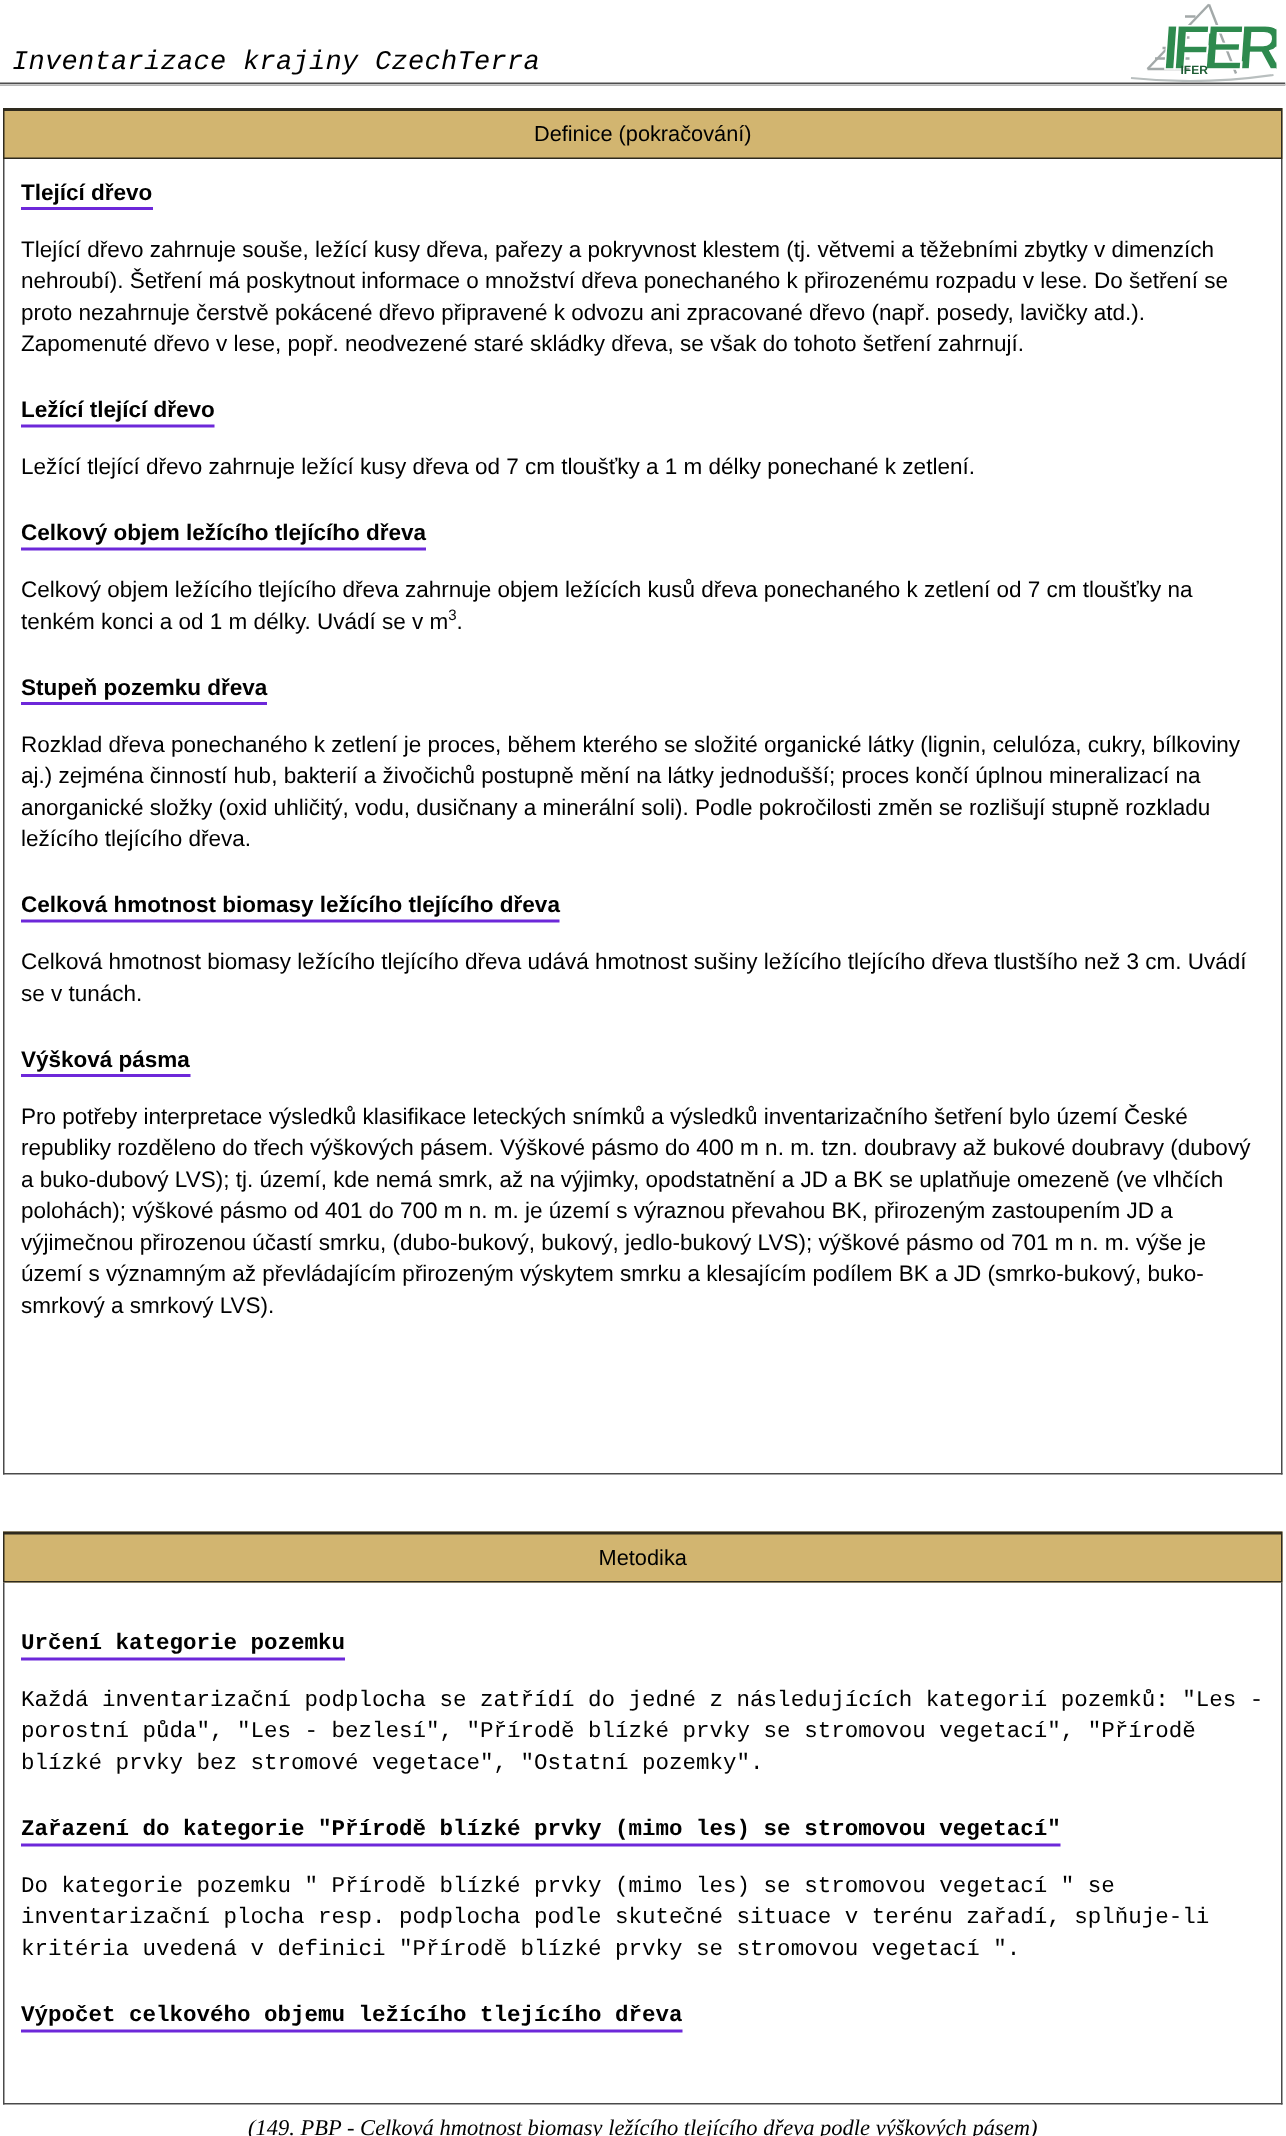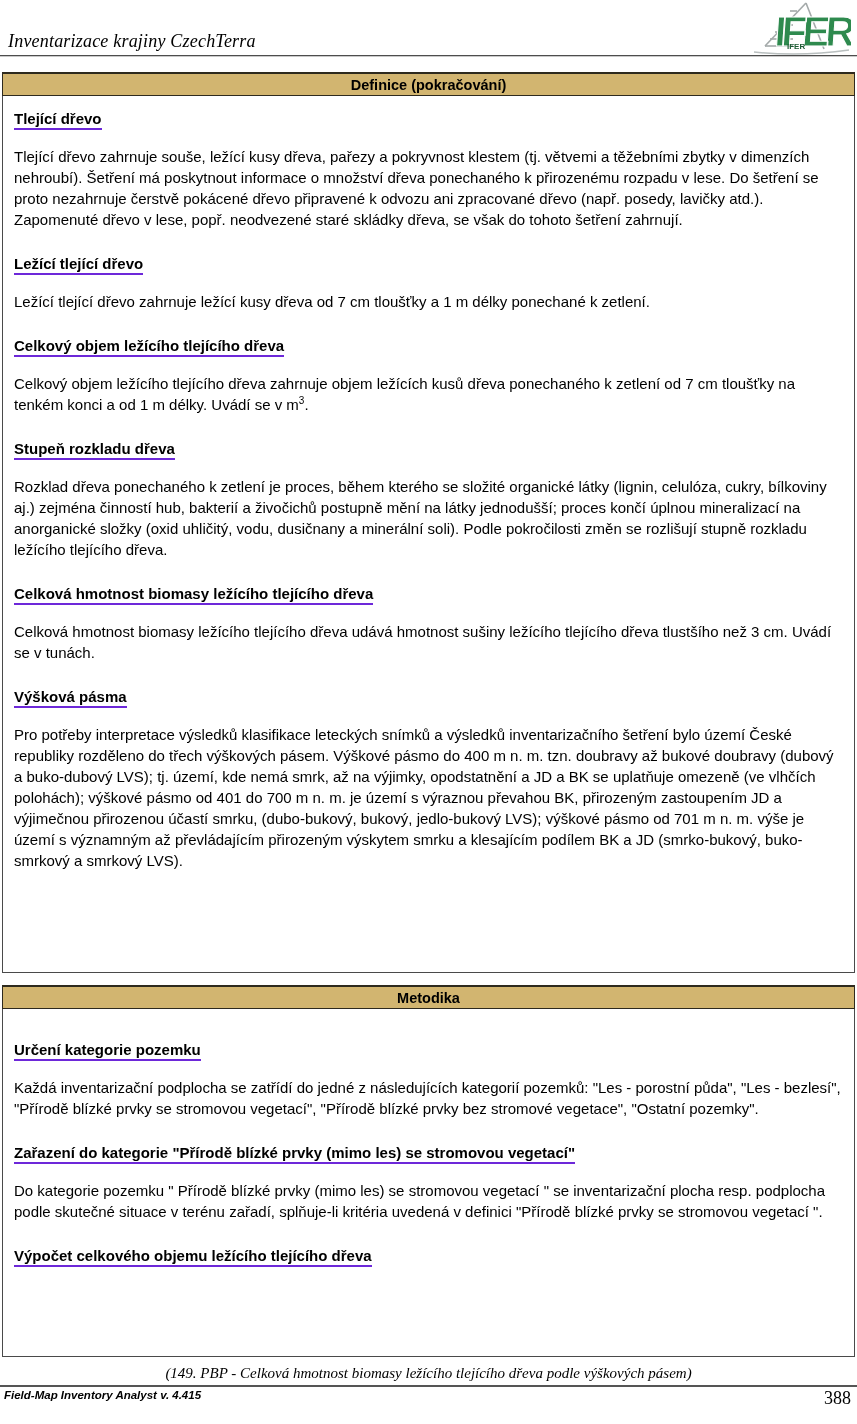--- a/index.html
+++ b/index.html
@@ -22,59 +22,59 @@
 
   
   .page-header{
     height:55px;
     display:flex;
     justify-content:space-between;
     align-items:flex-end;
     padding:2px 6px 0 8px;
   }
   .header-title{
-    font-family:Liberation Serif, serif;
+    font-family:Liberation Mono, monospace;
     font-style:italic;
     font-size:18px;
     padding-bottom:3px;
     letter-spacing:.2px;
   }
   .logo{line-height:0;}
   .header-rule{
     height:2px;
     background:#4d4d4d;
     border-bottom:1px solid #c9c9c9;
     margin:0;
   }
 
   
   .doc-section{margin:0 2px;}
   .doc-section:first-child .section-bar{margin-top:15px;}
-  .doc-section + .doc-section .section-bar{margin-top:12px;}
+  .doc-section + .doc-section .section-bar{margin-top:38px;}
   .section-bar{
     background:var(--bar-bg);
     border:1px solid var(--bar-border);
     border-top-width:2px;
-    height:24px;
+    height:34px;
     display:flex;
     align-items:center;
     justify-content:center;
-    font-weight:bold;
+    font-weight:normal;
     font-size:14.5px;
     text-align:center;
   }
   .section-box{
     border:1px solid var(--box-border);
     border-top:none;
     padding:12px 11px 10px 11px;
     font-size:15px;
     line-height:21px;
   }
   .box-0{min-height:877px;}
-  .box-1{min-height:348px;padding-top:30px;}
+  .box-1{min-height:348px;padding-top:30px;font-family:Liberation Mono, monospace;}
   .section-box > :first-child{margin-top:0;}
   .doc-paragraph{margin:17px 0;}
   .doc-paragraph sup{font-size:10px;line-height:0;}
   .doc-heading{
     font-size:15px;
     font-weight:bold;
     margin:23px 0 17px 0;
     line-height:21px;
   }
   .hd-underline{
@@ -147,21 +147,21 @@
   <main>
       <section class="doc-section">
         <div class="section-bar">Definice (pokračování)</div>
         <div class="section-box box-0">
           <h2 class="doc-heading"><span class="hd-underline">Tlející dřevo</span></h2>
           <p class="doc-paragraph">Tlející dřevo zahrnuje souše, ležící kusy dřeva, pařezy a pokryvnost klestem (tj. větvemi a těžebními zbytky v dimenzích nehroubí). Šetření má poskytnout informace o množství dřeva ponechaného k přirozenému rozpadu v lese. Do šetření se proto nezahrnuje čerstvě pokácené dřevo připravené k odvozu ani zpracované dřevo (např. posedy, lavičky atd.). Zapomenuté dřevo v lese, popř. neodvezené staré skládky dřeva, se však do tohoto šetření zahrnují.</p>
           <h2 class="doc-heading"><span class="hd-underline">Ležící tlející dřevo</span></h2>
           <p class="doc-paragraph">Ležící tlející dřevo zahrnuje ležící kusy dřeva od 7 cm tloušťky a 1 m délky ponechané k zetlení.</p>
           <h2 class="doc-heading"><span class="hd-underline">Celkový objem ležícího tlejícího dřeva</span></h2>
           <p class="doc-paragraph">Celkový objem ležícího tlejícího dřeva zahrnuje objem ležících kusů dřeva ponechaného k zetlení od 7 cm tloušťky na tenkém konci a od 1 m délky. Uvádí se v m<sup>3</sup>.</p>
-          <h2 class="doc-heading"><span class="hd-underline">Stupeň rozkladu dřeva</span></h2>
+          <h2 class="doc-heading"><span class="hd-underline">Stupeň pozemku dřeva</span></h2>
           <p class="doc-paragraph">Rozklad dřeva ponechaného k zetlení je proces, během kterého se složité organické látky (lignin, celulóza, cukry, bílkoviny aj.) zejména činností hub, bakterií a živočichů postupně mění na látky jednodušší; proces končí úplnou mineralizací na anorganické složky (oxid uhličitý, vodu, dusičnany a minerální soli). Podle pokročilosti změn se rozlišují stupně rozkladu ležícího tlejícího dřeva.</p>
           <h2 class="doc-heading"><span class="hd-underline">Celková hmotnost biomasy ležícího tlejícího dřeva</span></h2>
           <p class="doc-paragraph">Celková hmotnost biomasy ležícího tlejícího dřeva udává hmotnost sušiny ležícího tlejícího dřeva tlustšího než 3 cm. Uvádí se v tunách.</p>
           <h2 class="doc-heading"><span class="hd-underline">Výšková pásma</span></h2>
           <p class="doc-paragraph">Pro potřeby interpretace výsledků klasifikace leteckých snímků a výsledků inventarizačního šetření bylo území České republiky rozděleno do třech výškových pásem. Výškové pásmo do 400 m n. m. tzn. doubravy až bukové doubravy  (dubový a buko-dubový LVS); tj. území, kde nemá smrk, až na výjimky, opodstatnění a JD a BK se uplatňuje omezeně (ve vlhčích polohách); výškové pásmo od 401 do 700 m n. m. je území s výraznou převahou BK, přirozeným zastoupením JD a výjimečnou přirozenou účastí smrku, (dubo-bukový, bukový, jedlo-bukový LVS); výškové pásmo od 701 m n. m. výše je území s významným až převládajícím přirozeným výskytem smrku a klesajícím podílem BK a JD (smrko-bukový, buko-smrkový a smrkový LVS).</p>
         </div>
       </section>
       <section class="doc-section">
         <div class="section-bar">Metodika</div>
         <div class="section-box box-1">

